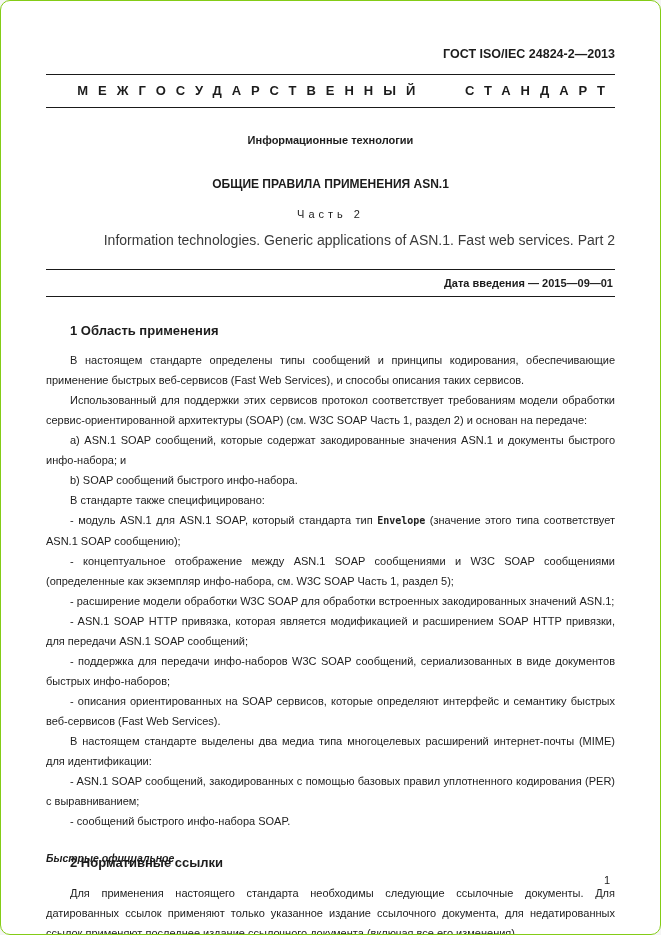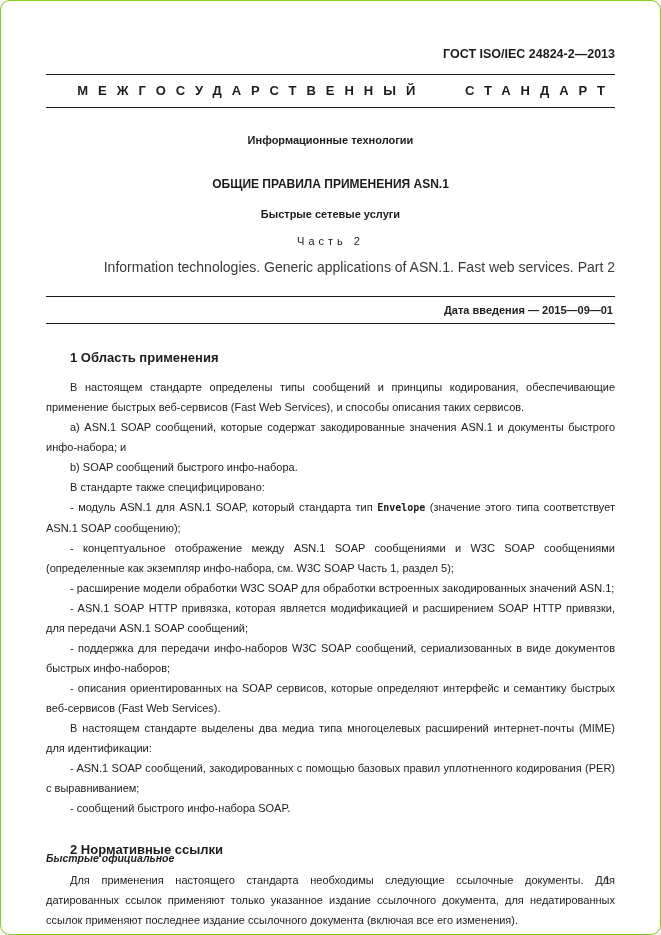--- a/index.html
+++ b/index.html
@@ -93,31 +93,31 @@
 <div class="page">
   <div class="content">
 
     <div class="doc-number">ГОСТ ISO/IEC 24824-2—2013</div>
 
     <div class="banner">МЕЖГОСУДАРСТВЕННЫЙ СТАНДАРТ</div>
 
     <div class="title-block">
       <div class="title-domain">Информационные технологии</div>
       <div class="title-main">ОБЩИЕ ПРАВИЛА ПРИМЕНЕНИЯ ASN.1</div>
-      <div class="title-sub">Быстрые сетевые услуги</div>
       <div class="title-part">Часть 2</div>
       <div class="title-en">Information technologies. Generic applications of ASN.1. Fast web services. Part 2</div>
     </div>
 
     <div class="date-band">Дата введения — 2015—09—01</div>
 
     <div class="section-heading">1 Область применения</div>
 
     <div class="body-text">
       <p>В настоящем стандарте определены типы сообщений и принципы кодирования, обеспечивающие применение быстрых веб-сервисов (Fast Web Services), и способы описания таких сервисов.</p>
+      <p>Использованный для поддержки этих сервисов протокол соответствует требованиям модели обработки сервис-ориентированной архитектуры (SOAP) (см. W3C SOAP Часть 1, раздел 2) и основан на передаче:</p>
       <p>а) ASN.1 SOAP сообщений, которые содержат закодированные значения ASN.1 и документы быстрого инфо-набора; и</p>
       <p>b) SOAP сообщений быстрого инфо-набора.</p>
       <p>В стандарте также специфицировано:</p>
       <p><span>- модуль ASN.1 для ASN.1 SOAP, который стандарта тип </span><span class="code">Envelope</span><span> (значение этого типа соответствует ASN.1 SOAP сообщению);</span></p>
       <p>- концептуальное отображение между ASN.1 SOAP сообщениями и W3C SOAP сообщениями (определенные как экземпляр инфо-набора, см. W3C SOAP Часть 1, раздел 5);</p>
       <p>- расширение модели обработки W3C SOAP для обработки встроенных закодированных значений ASN.1;</p>
       <p>- ASN.1 SOAP HTTP привязка, которая является модификацией и расширением SOAP HTTP привязки, для передачи ASN.1 SOAP сообщений;</p>
       <p>- поддержка для передачи инфо-наборов W3C SOAP сообщений, сериализованных в виде документов быстрых инфо-наборов;</p>
       <p>- описания ориентированных на SOAP сервисов, которые определяют интерфейс и семантику быстрых веб-сервисов (Fast Web Services).</p>
       <p>В настоящем стандарте выделены два медиа типа многоцелевых расширений интернет-почты (MIME) для идентификации:</p>

